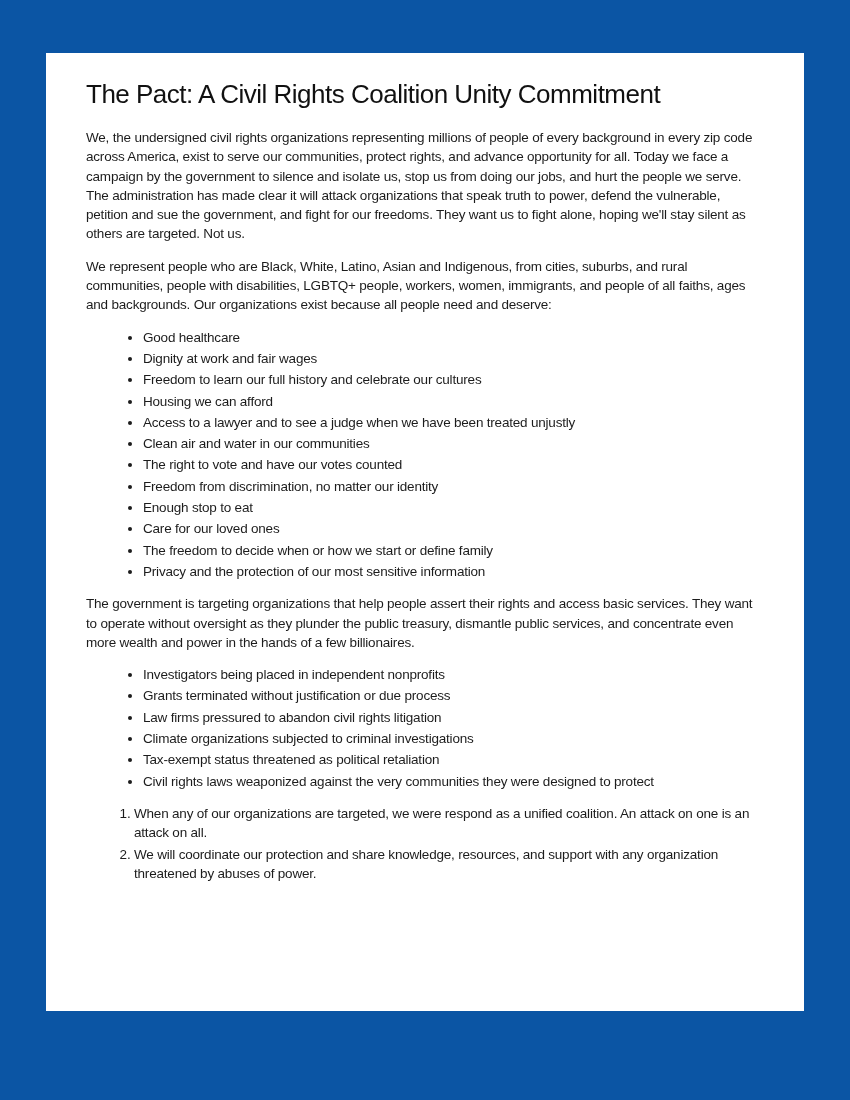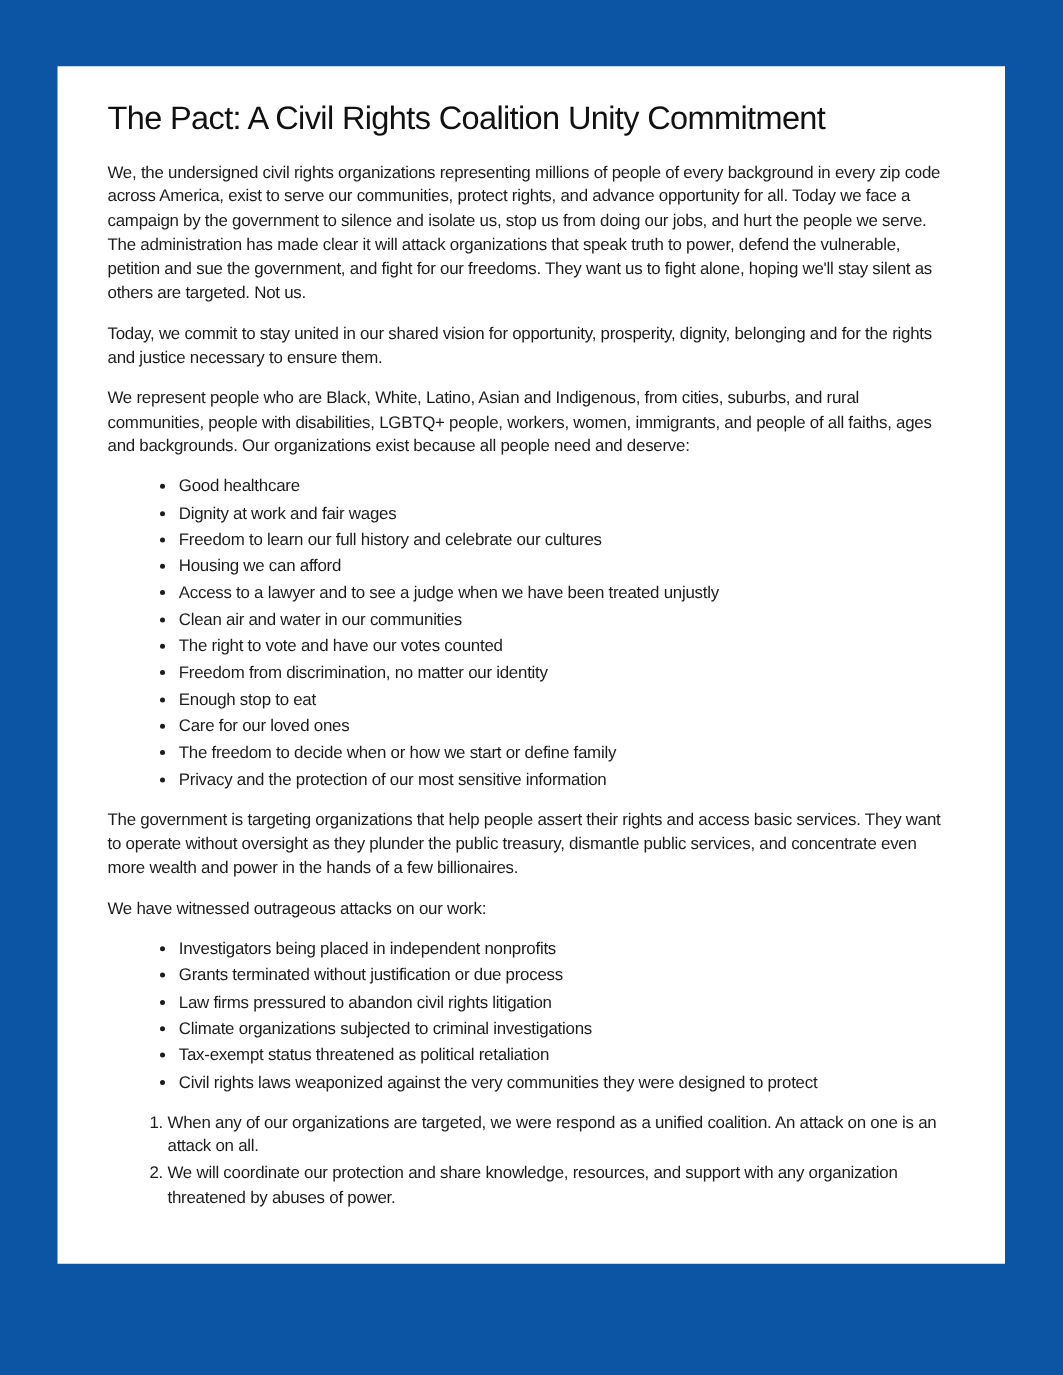--- a/index.html
+++ b/index.html
@@ -54,42 +54,40 @@
 <body style="background: rgb(11, 85, 164);">
 
 <div class="page" style="background: rgb(255, 255, 255); color: rgb(28, 28, 28);">
 
   <h1 class="doc-title">The Pact: A Civil Rights Coalition Unity Commitment</h1>
 
   <div class="body-text">
 
     <p>We, the undersigned civil rights organizations representing millions of people of every background in every zip code across America, exist to serve our communities, protect rights, and advance opportunity for all. Today we face a campaign by the government to silence and isolate us, stop us from doing our jobs, and hurt the people we serve. The administration has made clear it will attack organizations that speak truth to power, defend the vulnerable, petition and sue the government, and fight for our freedoms. They want us to fight alone, hoping we'll stay silent as others are targeted. Not us.</p>
 
-    <p>Today, we commit to stay united in our shared vision for opportunity, prosperity, dignity, belonging and for the rights and justice necessary to ensure them.</p>
 
     <p>We represent people who are Black, White, Latino, Asian and Indigenous, from cities, suburbs, and rural communities, people with disabilities, LGBTQ+ people, workers, women, immigrants, and people of all faiths, ages and backgrounds. Our organizations exist because all people need and deserve:</p>
 
     <ul class="needs-list">
       <li>Good healthcare</li>
       <li>Dignity at work and fair wages</li>
       <li>Freedom to learn our full history and celebrate our cultures</li>
       <li>Housing we can afford</li>
       <li>Access to a lawyer and to see a judge when we have been treated unjustly</li>
       <li>Clean air and water in our communities</li>
       <li>The right to vote and have our votes counted</li>
       <li>Freedom from discrimination, no matter our identity</li>
       <li>Enough stop to eat</li>
       <li>Care for our loved ones</li>
       <li>The freedom to decide when or how we start or define family</li>
       <li>Privacy and the protection of our most sensitive information</li>
     </ul>
 
     <p>The government is targeting organizations that help people assert their rights and access basic services. They want to operate without oversight as they plunder the public treasury, dismantle public services, and concentrate even more wealth and power in the hands of a few billionaires.</p>
 
-    <p>We have witnessed outrageous attacks on our work:</p>
 
     <ul class="attacks-list">
       <li>Investigators being placed in independent nonprofits</li>
       <li>Grants terminated without justification or due process</li>
       <li>Law firms pressured to abandon civil rights litigation</li>
       <li>Climate organizations subjected to criminal investigations</li>
       <li>Tax-exempt status threatened as political retaliation</li>
       <li>Civil rights laws weaponized against the very communities they were designed to protect</li>
     </ul>
 

